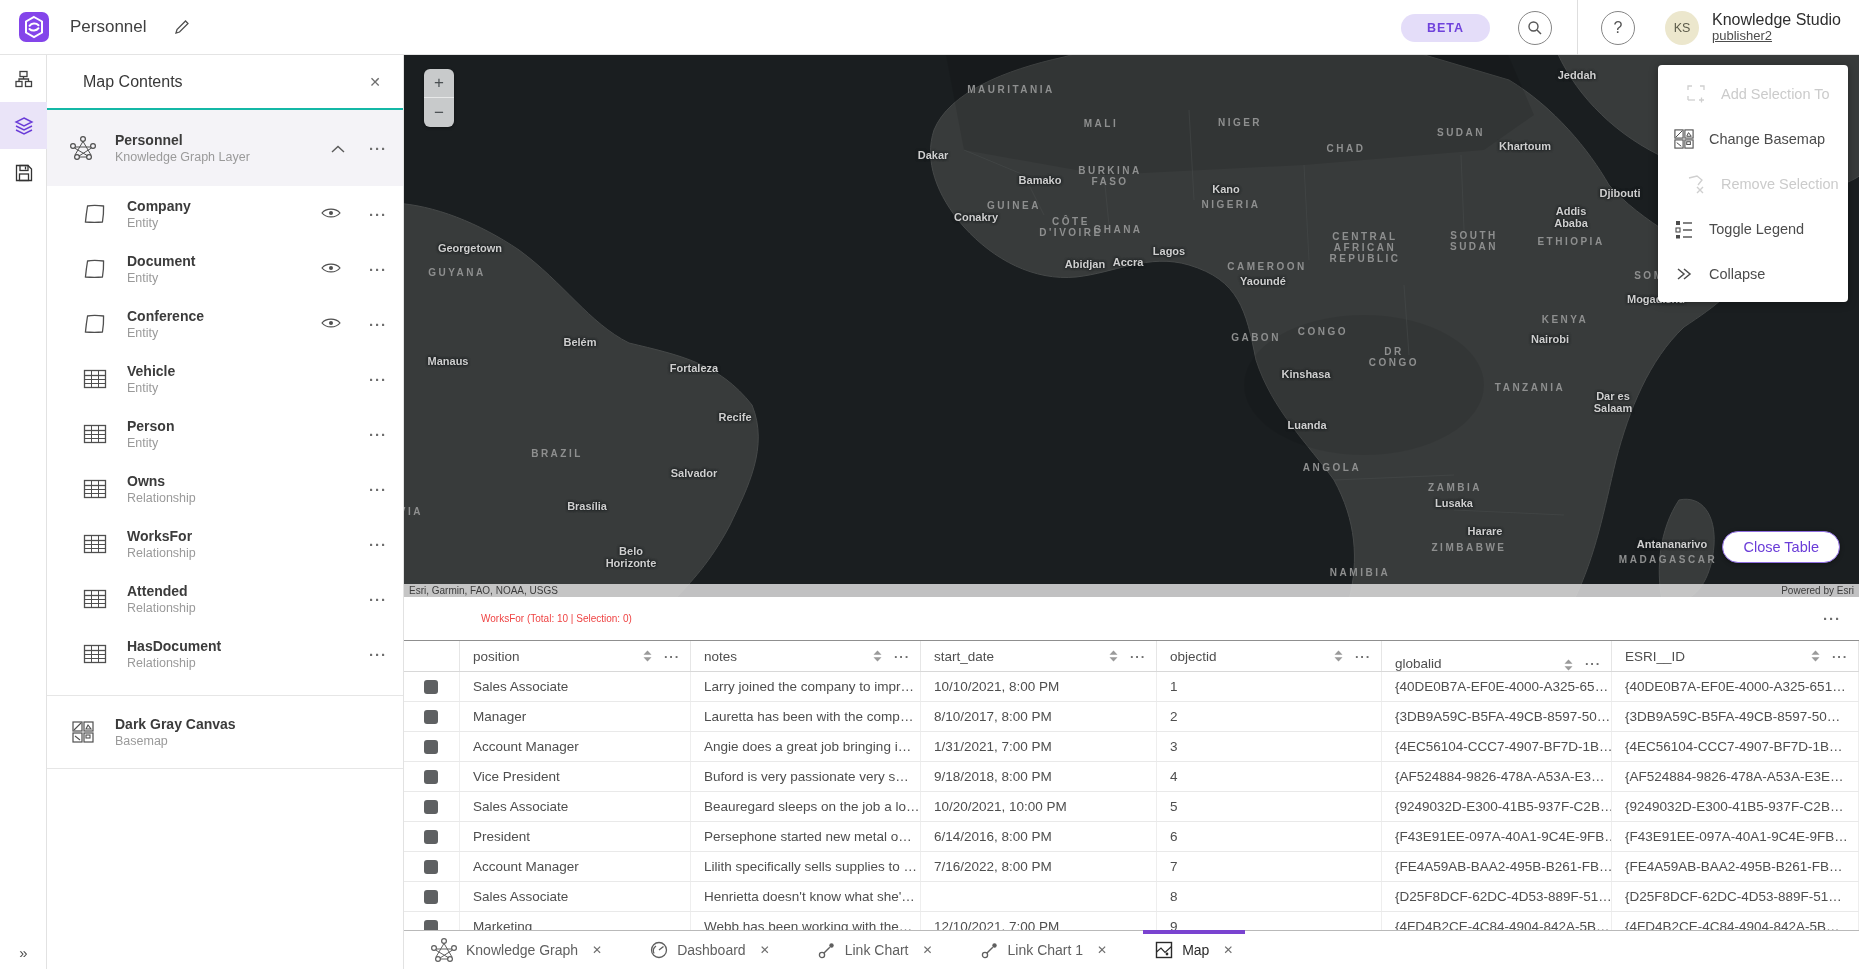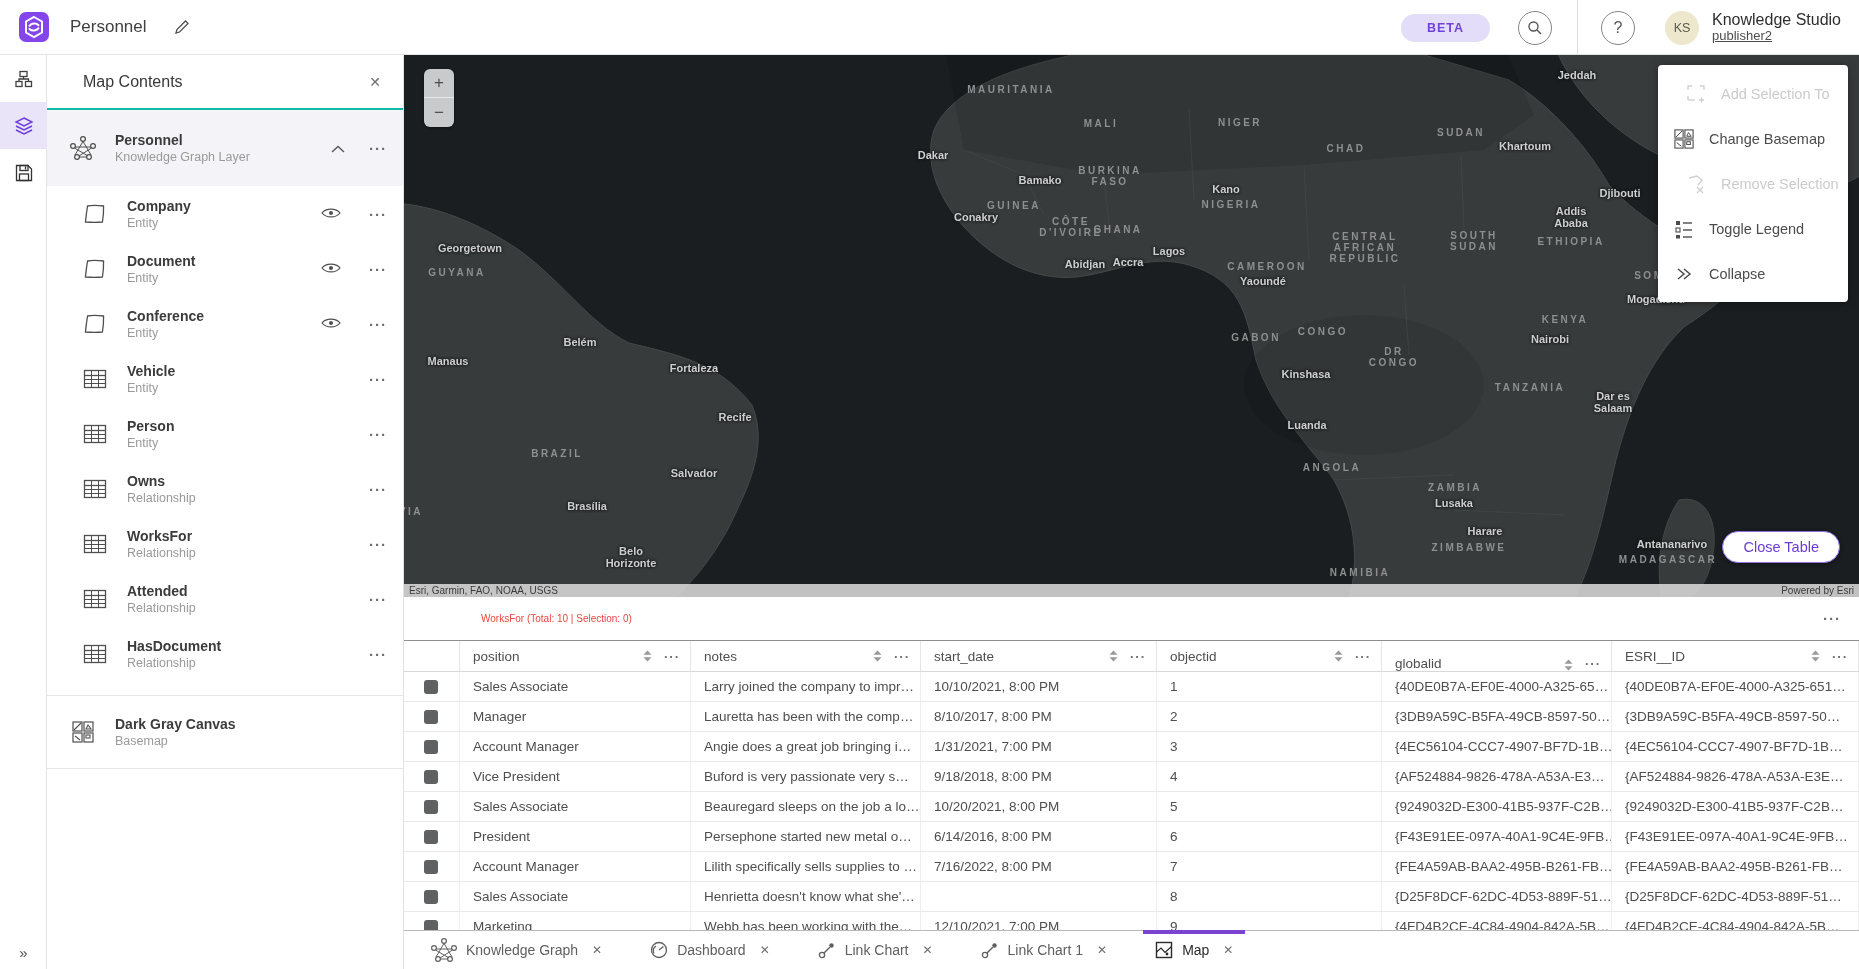--- a/index.html
+++ b/index.html
@@ -647,21 +647,21 @@
           <div class="gr-cell" style="width: 225px;">4</div>
           <div class="gr-cell" style="width: 230px;">{AF524884-9826-478A-A53A-E3…</div>
           <div class="gr-cell" style="width: 247px;">{AF524884-9826-478A-A53A-E3E…</div>
         </div>
         <div class="grid-row">
           <div class="gr-cell sel-cell" style="width: 56px;">
             <span class="sel-box"></span>
           </div>
           <div class="gr-cell" style="width: 231px;">Sales Associate</div>
           <div class="gr-cell" style="width: 230px;">Beauregard sleeps on the job a lo…</div>
-          <div class="gr-cell" style="width: 236px;">10/20/2021, 8:00 PM</div>
+          <div class="gr-cell" style="width: 236px;">10/20/2021, 10:00 PM</div>
           <div class="gr-cell" style="width: 225px;">5</div>
           <div class="gr-cell" style="width: 230px;">{9249032D-E300-41B5-937F-C2B…</div>
           <div class="gr-cell" style="width: 247px;">{9249032D-E300-41B5-937F-C2B…</div>
         </div>
         <div class="grid-row">
           <div class="gr-cell sel-cell" style="width: 56px;">
             <span class="sel-box"></span>
           </div>
           <div class="gr-cell" style="width: 231px;">President</div>
           <div class="gr-cell" style="width: 230px;">Persephone started new metal o…</div>

